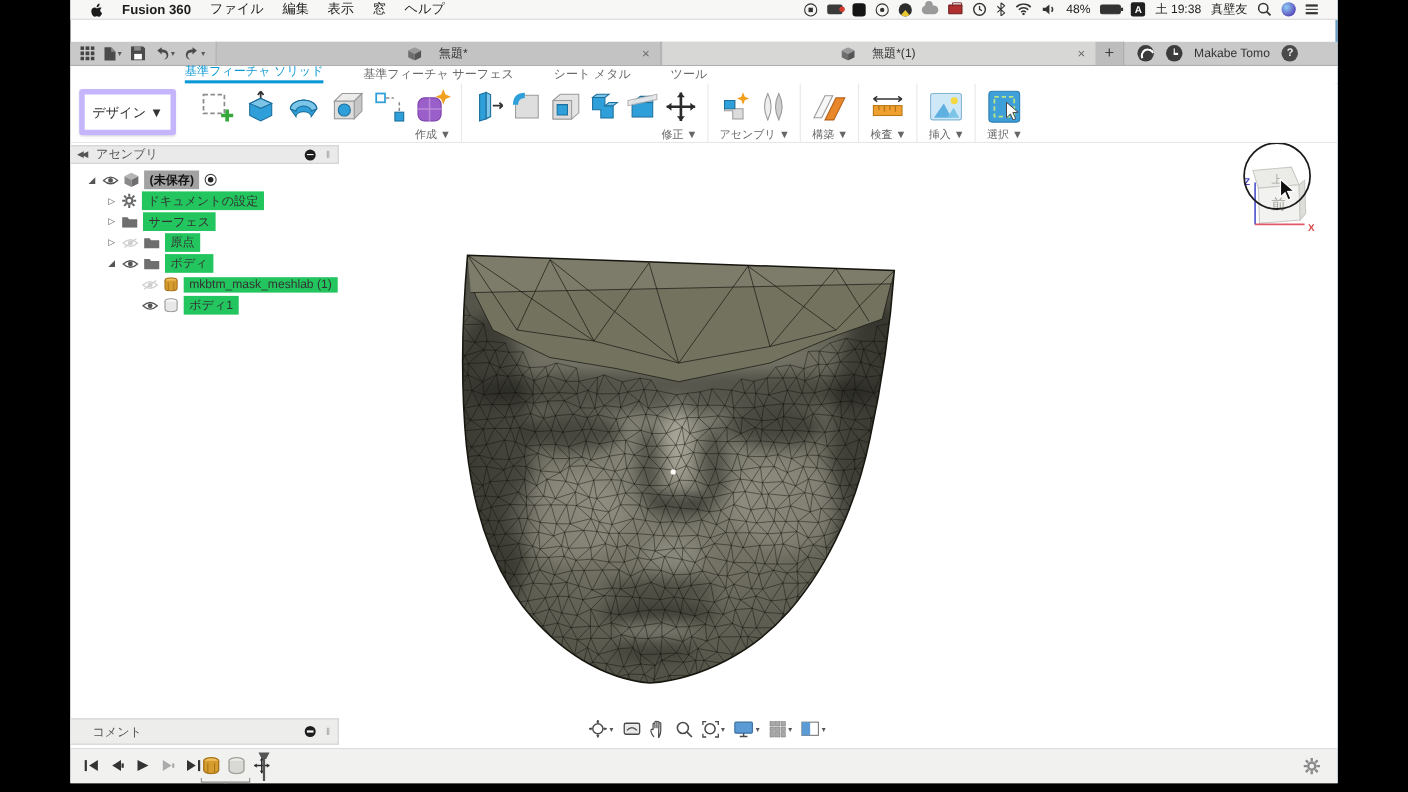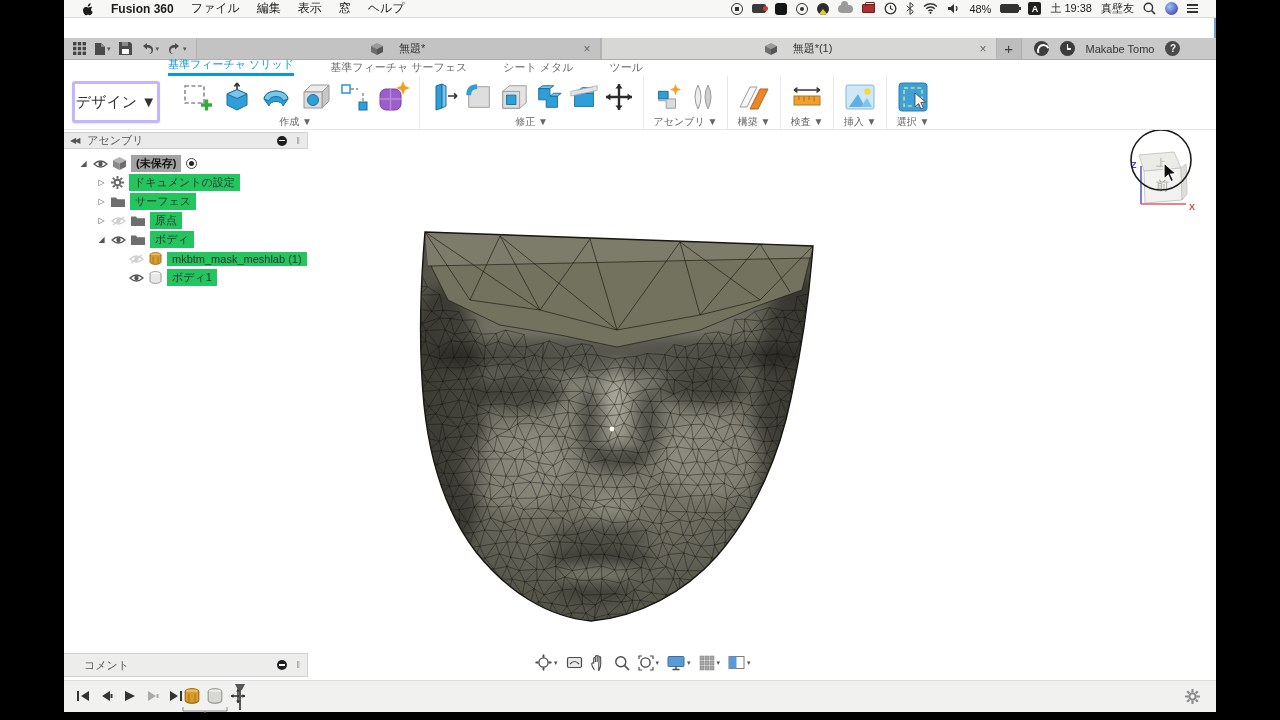--- a/index.html
+++ b/index.html
@@ -49,22 +49,22 @@
 .clockic{width:15px;height:15px;border-radius:50%;background:#3c3c3c;position:relative}
 .clockic::before{content:"";position:absolute;left:7px;top:3px;width:1.6px;height:5px;background:#fff}
 .clockic::after{content:"";position:absolute;left:7px;top:7px;width:4px;height:1.6px;background:#fff}
 .helpc{width:15px;height:15px;border-radius:50%;background:#4a4a4a;color:#eee;display:flex;align-items:center;justify-content:center;font-size:10px;font-weight:bold}
 
 .ribbontabs{position:absolute;left:0;top:60px;width:100%;height:16px;background:#fff;display:flex;gap:36px;align-items:flex-end;padding-left:104px;font-size:11px;color:#6a6a6a}
 .rtab{padding-bottom:1px}
 .rtab.active{color:#0a99d6;border-bottom:3px solid #0a99d6}
 
 .ribbon{position:absolute;left:0;top:76px;width:100%;height:54px;background:#fff;border-bottom:1px solid #e6e6e6;display:flex;align-items:flex-start}
-.ws-btn{margin:5px 12px 0 8px;width:88px;height:42px;border:3px solid #c4b5fd;border-radius:3px;background:#fff;box-shadow:0 1px 2px rgba(0,0,0,.1);display:flex;align-items:center;justify-content:center;font-size:15px;color:#333}
-.rgroup{display:flex;flex-direction:column;align-items:center;padding:3px 9px 0;border-right:1px solid #e8e8e8;height:53px}
+.ws-btn{margin:5px 12px 0 8px;width:88px;height:42px;border:5px solid #c4b5fd;border-radius:3px;background:#fff;box-shadow:0 1px 2px rgba(0,0,0,.1);display:flex;align-items:center;justify-content:center;font-size:12px;color:#333}
+.rgroup{display:flex;flex-direction:column;align-items:flex-end;padding:3px 9px 0;border-right:1px solid #e8e8e8;height:53px}
 .rgroup:last-child{border-right:none}
 .ricons{display:flex;align-items:center;gap:5px;height:37px}
 .ricon{width:34px;height:34px;display:flex;align-items:center;justify-content:center}
 .ricon.small{width:30px}
 .rlabel{font-size:10px;color:#666;margin-top:1px;white-space:nowrap}
 
 .viewport{position:absolute;left:0;top:130px;width:100%;height:550px;background:#fff;overflow:hidden}
 #mesh-svg{position:absolute;left:0;top:0}
 
 .panel{position:absolute;left:0;width:244px}

